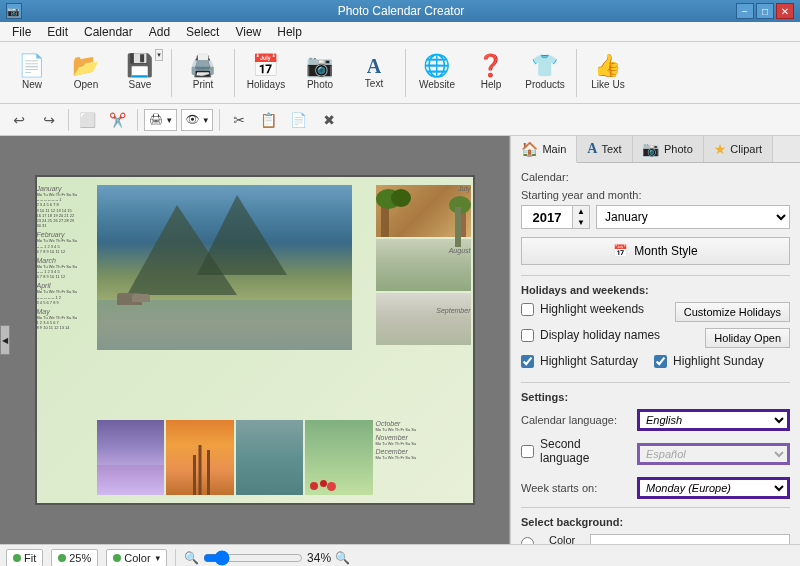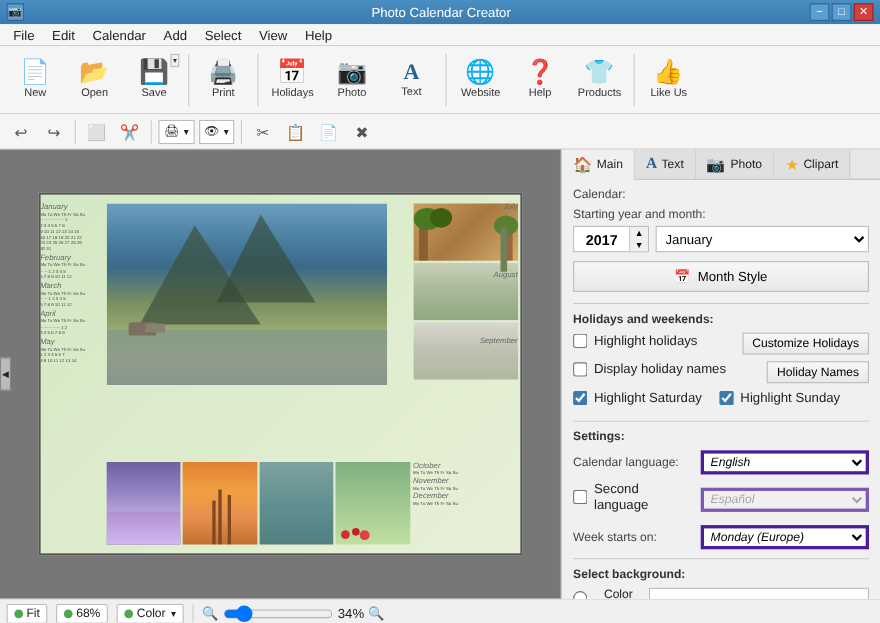--- a/index.html
+++ b/index.html
@@ -345,31 +345,31 @@
         <span>Month Style</span>
       </button>
 
       <hr class="divider">
 
       <div class="section-title">Holidays and weekends:</div>
 
       <div style="display:flex;align-items:center;justify-content:space-between;margin-bottom:6px;">
         <div class="checkbox-row">
           <input type="checkbox" id="hlHolidays" style="">
-          <label for="hlHolidays">Highlight holidays</label>
+          <label for="hlHolidays">Highlight weekends</label>
         </div>
         <button class="btn-small">Customize Holidays</button>
       </div>
 
       <div style="display:flex;align-items:center;justify-content:space-between;margin-bottom:6px;">
         <div class="checkbox-row">
           <input type="checkbox" id="dispNames" style="">
           <label for="dispNames">Display holiday names</label>
         </div>
-        <button class="btn-small">Holiday Names</button>
+        <button class="btn-small">Holiday Open</button>
       </div>
 
       <div style="display:flex;align-items:flex-start;gap:16px;margin-bottom:6px;">
         <div class="checkbox-row">
           <input type="checkbox" id="hlSat" checked="" style="">
           <label for="hlSat">Highlight Saturday</label>
         </div>
         <div class="checkbox-row">
           <input type="checkbox" id="hlSun" checked="" style="">
           <label for="hlSun">Highlight Sunday</label>
@@ -424,21 +424,21 @@
   </div>
 </div>
 
 <div class="bottom-toolbar">
   <div class="zoom-btn">
     <div class="dot"></div>
     <span>Fit</span>
   </div>
   <div class="zoom-btn">
     <div class="dot"></div>
-    <span>68%</span>
+    <span>25%</span>
   </div>
   <div class="zoom-btn">
     <div class="dot"></div>
     <span>Color</span>
     <span style="font-size:9px;margin-left:2px;">▾</span>
   </div>
   <div class="bottom-sep"></div>
   <div style="display:flex;align-items:center;gap:4px;">
     <span style="cursor:pointer;font-size:12px;">🔍</span>
     <input type="range" min="10" max="200" value="34" class="zoom-slider" style="">

